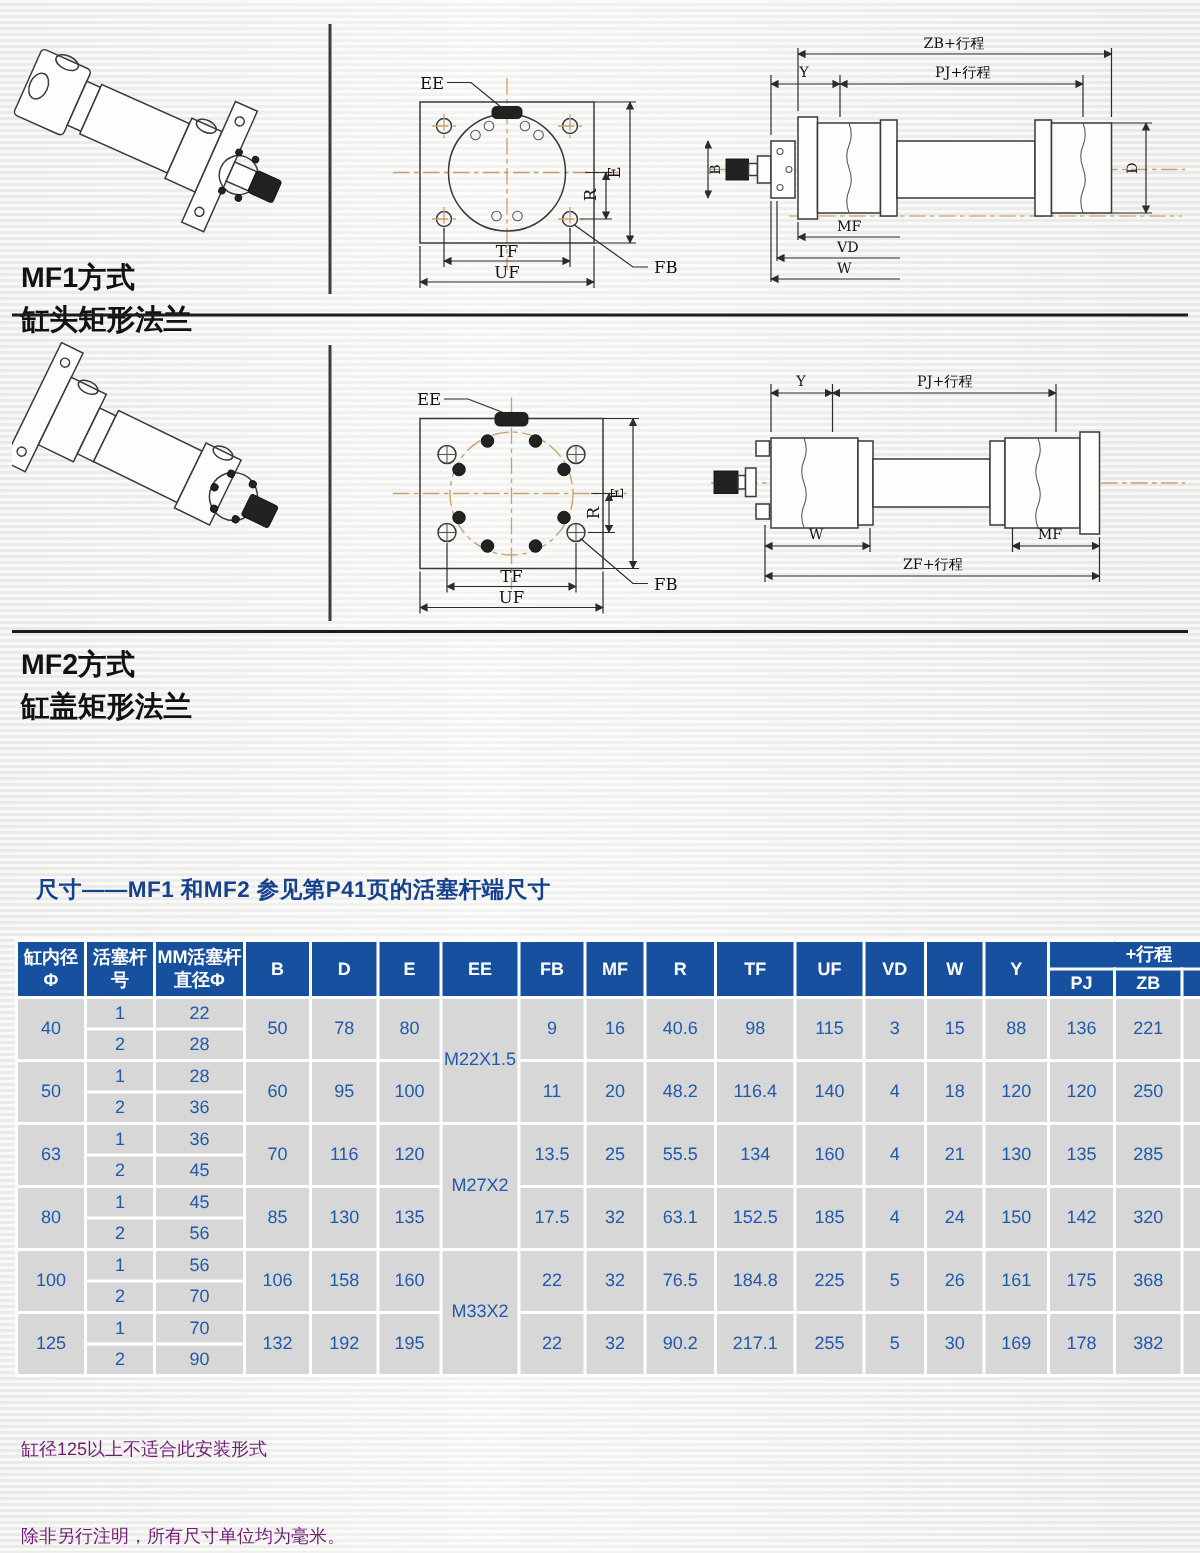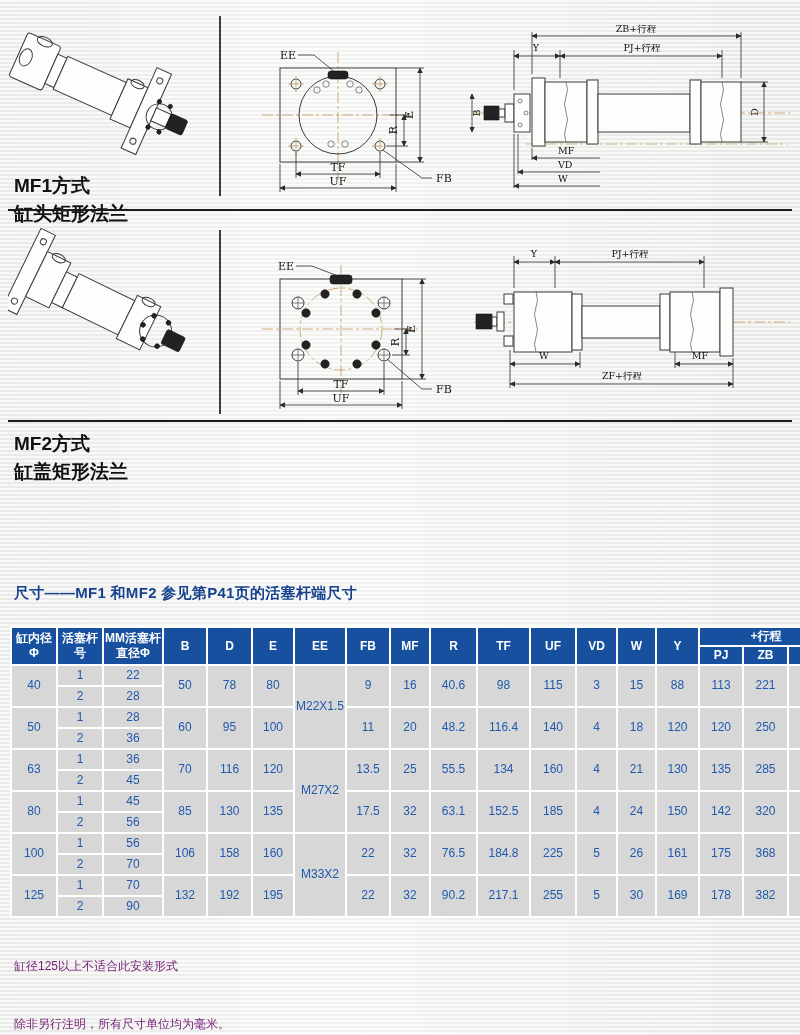--- a/index.html
+++ b/index.html
@@ -9,21 +9,21 @@
     font-family:"Liberation Sans", sans-serif;
     background-color:#f3f3f1;
     background-image: repeating-linear-gradient(180deg, rgba(255,255,255,.55) 0 2px, rgba(0,0,0,.025) 2px 4px),
                       linear-gradient(90deg,#efefed, #f8f8f6 40%, #ededeb);
     overflow:hidden;
   }
   .abs { position:absolute; }
   .vdiv { position:absolute; left:219px; width:2px; background:#3c3c3c; }
   .hsep { position:absolute; left:8px; width:784px; height:2px; background:#1c1c1c; }
   .draw-label { position:absolute; left:14px; font-size:19px; font-weight:bold; color:#111; line-height:1.45; }
-  .heading { position:absolute; left:14px; top:584px; font-size:15px; font-weight:bold; color:#15418f; letter-spacing:.3px; }
+  .heading { position:absolute; left:24px; top:584px; font-size:15px; font-weight:bold; color:#15418f; letter-spacing:.3px; }
   .note { position:absolute; left:14px; font-size:12px; color:#701a75; }
 
   svg { display:block; }
   .ln   { stroke:#3a3a3a; fill:none; stroke-width:1; }
   .lnf  { stroke:#3a3a3a; fill:#fdfdfc; stroke-width:1; }
   .thin { stroke:#555; fill:none; stroke-width:.7; }
   .dk   { fill:#222; stroke:#111; stroke-width:.6; }
   .dim  { stroke:#2b2b2b; fill:none; stroke-width:.8; }
   .cl   { stroke:#c9a06a; stroke-width:.9; stroke-dasharray:11 3 3 3; fill:none; }
   text.dlab { font-family:"DejaVu Serif", serif; font-size:11px; fill:#111; }
@@ -367,21 +367,21 @@
         <td rowspan="2">80</td>
         <td rowspan="4">M22X1.5</td>
         <td rowspan="2">9</td>
         <td rowspan="2">16</td>
         <td rowspan="2">40.6</td>
         <td rowspan="2">98</td>
         <td rowspan="2">115</td>
         <td rowspan="2">3</td>
         <td rowspan="2">15</td>
         <td rowspan="2">88</td>
-        <td rowspan="2">113</td>
+        <td rowspan="2">136</td>
         <td rowspan="2">221</td>
         <td rowspan="2">230</td>
       </tr>
       <tr>
         <td>2</td>
         <td>28</td>
       </tr>
       <tr>
         <td rowspan="2">50</td>
         <td>1</td>

